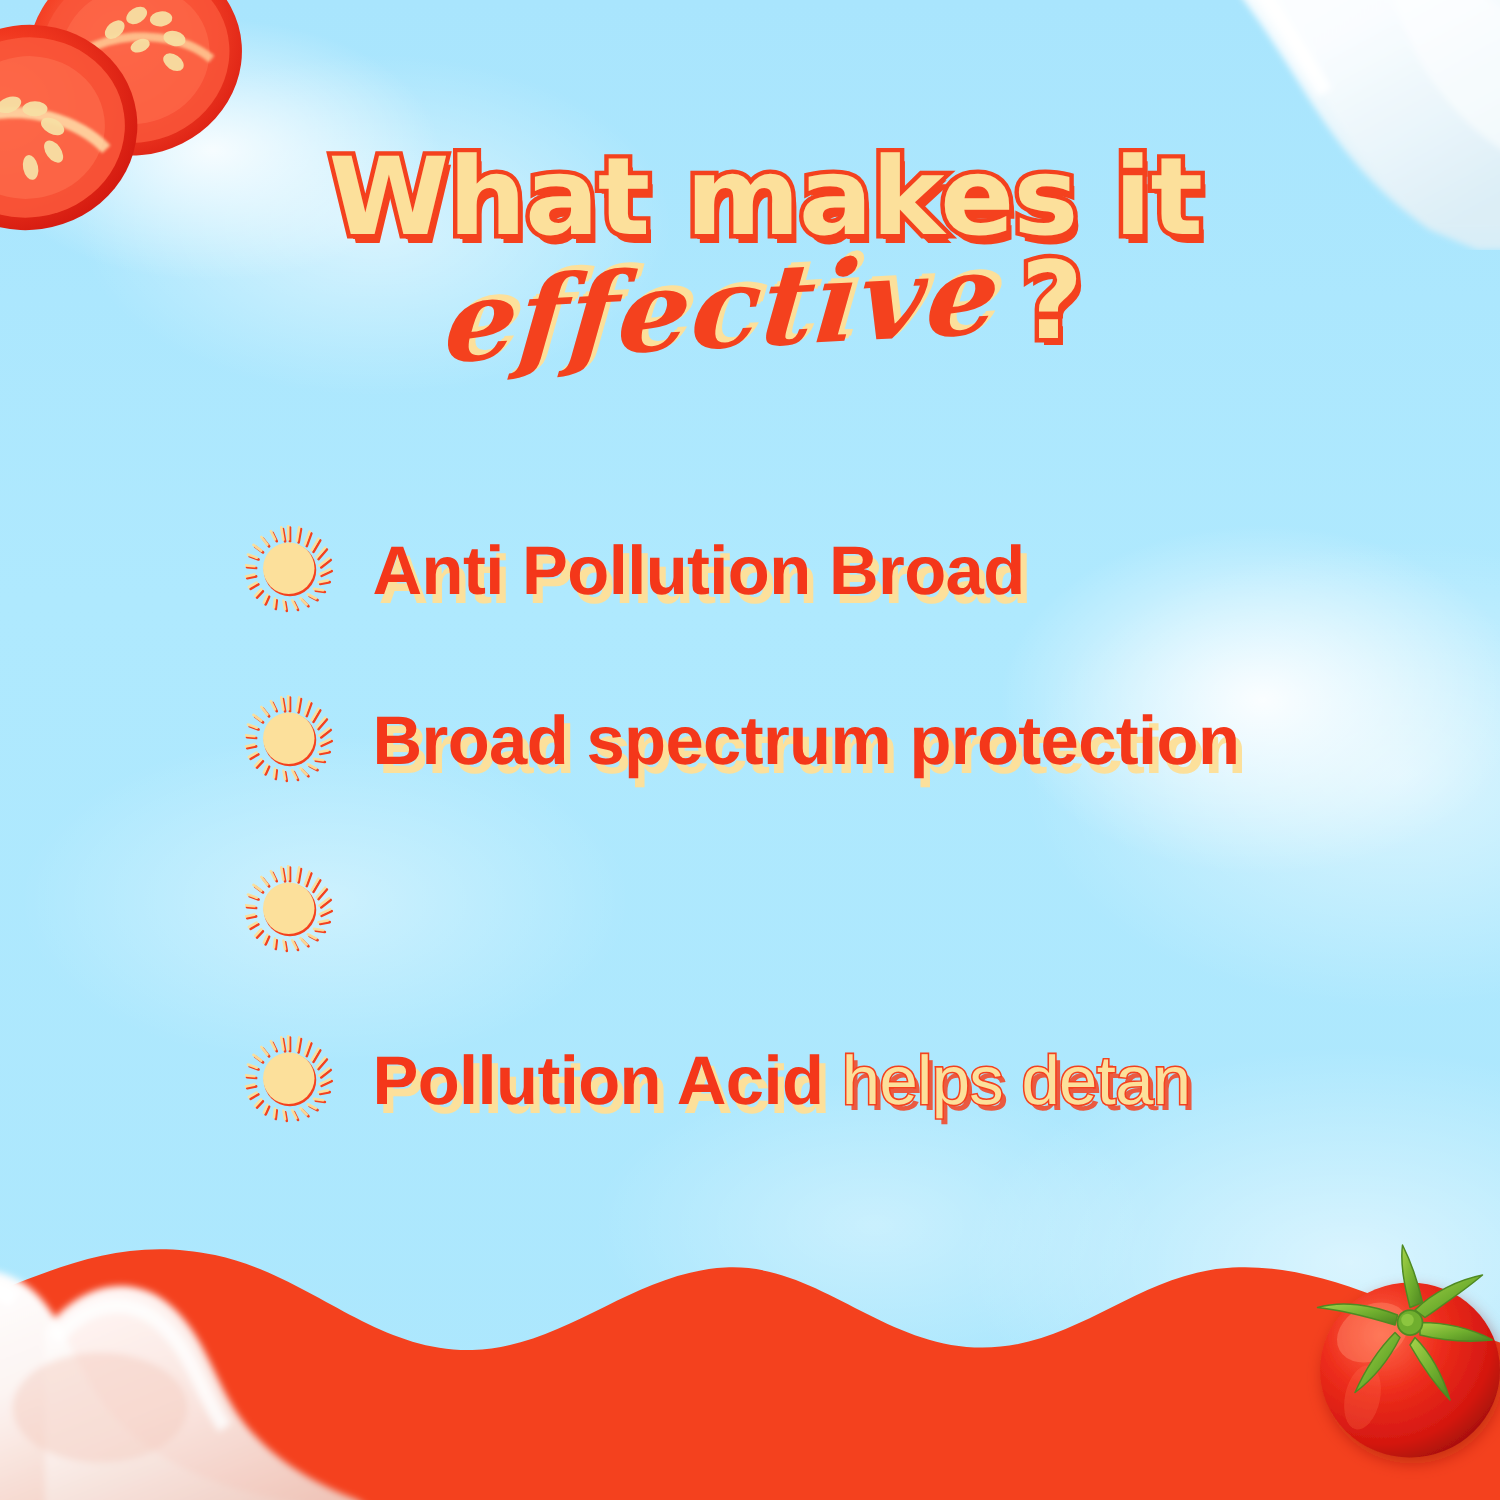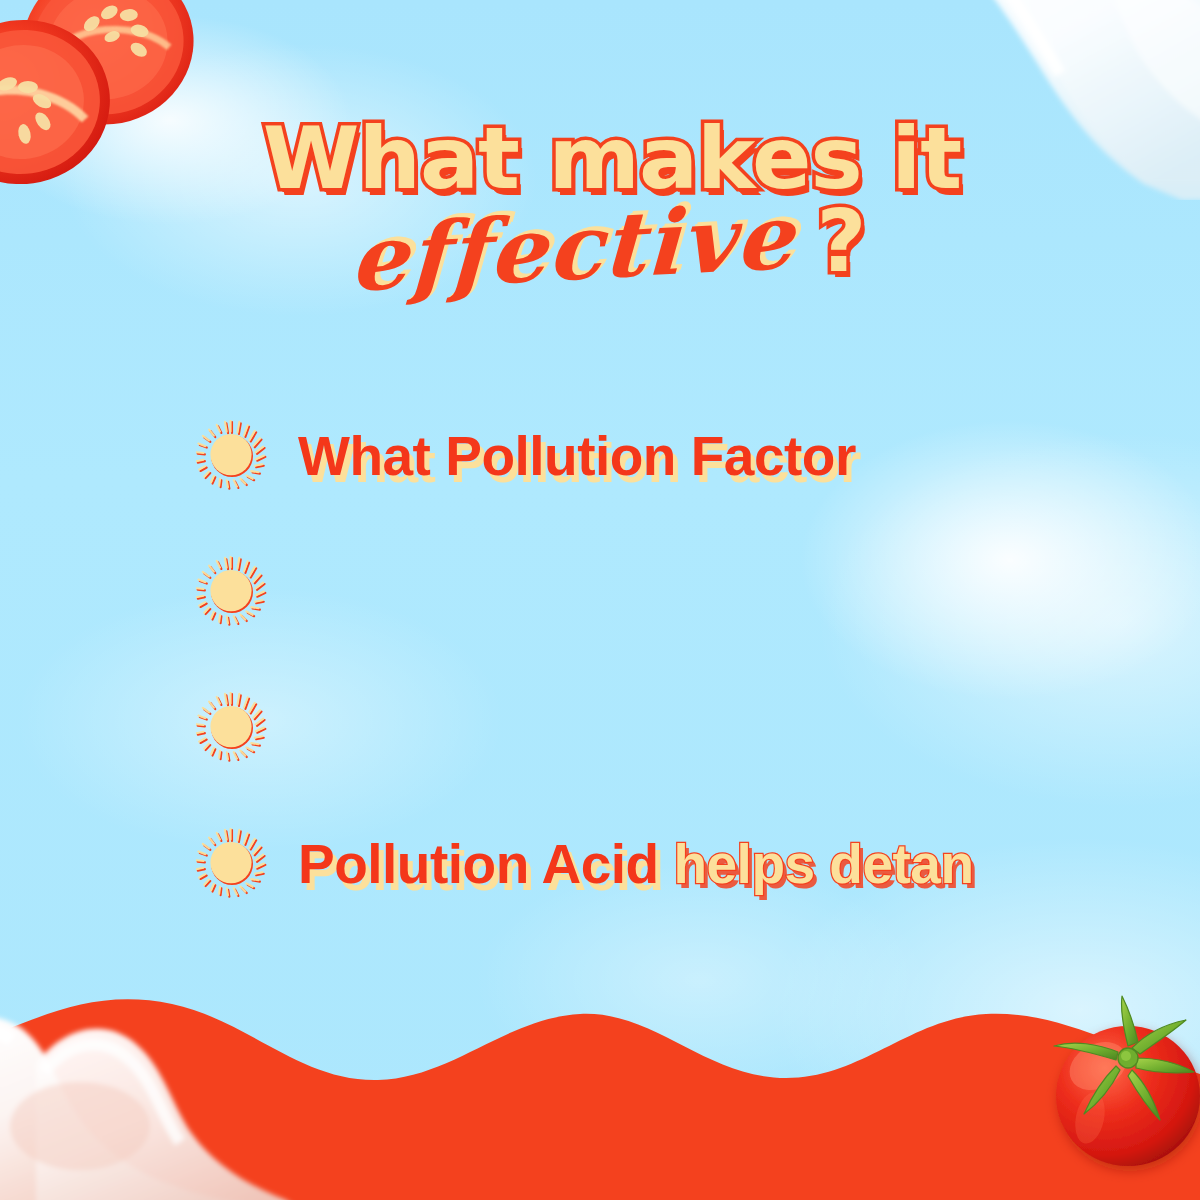--- a/index.html
+++ b/index.html
@@ -115,21 +115,21 @@
     font-weight: 700;
     font-size: 55px;
     line-height: 1;
     letter-spacing: -0.5px;
     color: #F4371A;
     text-shadow: 5px 7px 0 #FCE09B;
     white-space: nowrap;
   }
   .feature-text .soft {
     color: #FCE09B;
-    font-weight: 700;
+    font-weight: 400;
     -webkit-text-stroke: 2.5px #F4411E;
     paint-order: stroke fill;
     text-shadow: 4px 5px 0 rgba(244,65,30,0.85);
   }
 
   
   .waves { position: absolute; left: 0; bottom: 0; width: 1200px; height: 230px; }
   .waves svg { display: block; width: 1200px; height: 230px; }
 
   
@@ -286,21 +286,21 @@
             <line x1="3.8" y1="25" x2="10.8" y2="27.6"></line>
             <line x1="8.2" y1="17.3" x2="14.4" y2="21.9"></line>
             <line x1="14.5" y1="11" x2="19.3" y2="17.1"></line>
             <line x1="22.1" y1="6.3" x2="25.4" y2="13"></line>
             <line x1="30.4" y1="3.2" x2="32.1" y2="13.2"></line>
           </g>
           <circle cx="36" cy="36" r="21" fill="#F4411E"></circle>
           <circle cx="35" cy="34.6" r="20.6" fill="#FCE09B"></circle>
         </svg>
       </span>
-      <span class="feature-text"><span>What Pollution Factor</span><span class="soft"></span></span>
+      <span class="feature-text"><span>Anti Pollution Broad</span><span class="soft"></span></span>
     </div>
 
     <div class="feature-row">
       <span class="sun-icon">
         <svg viewBox="0 0 72 72">
           <g stroke="#F4411E" stroke-width="2.1" stroke-linecap="round">
             <line x1="36" y1="2" x2="36" y2="13"></line>
             <line x1="44.8" y1="3.2" x2="42.9" y2="14"></line>
             <line x1="53.1" y1="6.7" x2="49.4" y2="16.9"></line>
             <line x1="60.2" y1="12.3" x2="54.8" y2="21.5"></line>
@@ -348,20 +348,21 @@
             <line x1="3.8" y1="25" x2="10.8" y2="27.6"></line>
             <line x1="8.2" y1="17.3" x2="14.4" y2="21.9"></line>
             <line x1="14.5" y1="11" x2="19.3" y2="17.1"></line>
             <line x1="22.1" y1="6.3" x2="25.4" y2="13"></line>
             <line x1="30.4" y1="3.2" x2="32.1" y2="13.2"></line>
           </g>
           <circle cx="36" cy="36" r="21" fill="#F4411E"></circle>
           <circle cx="35" cy="34.6" r="20.6" fill="#FCE09B"></circle>
         </svg>
       </span>
+      <span class="feature-text"><span>Broad spectrum protection</span><span class="soft"></span></span>
     </div>
 
     <div class="feature-row">
       <span class="sun-icon">
         <svg viewBox="0 0 72 72">
           <g stroke="#F4411E" stroke-width="2.1" stroke-linecap="round">
             <line x1="36" y1="2" x2="36" y2="13"></line>
             <line x1="44.8" y1="3.2" x2="42.9" y2="14"></line>
             <line x1="53.1" y1="6.7" x2="49.4" y2="16.9"></line>
             <line x1="60.2" y1="12.3" x2="54.8" y2="21.5"></line>

